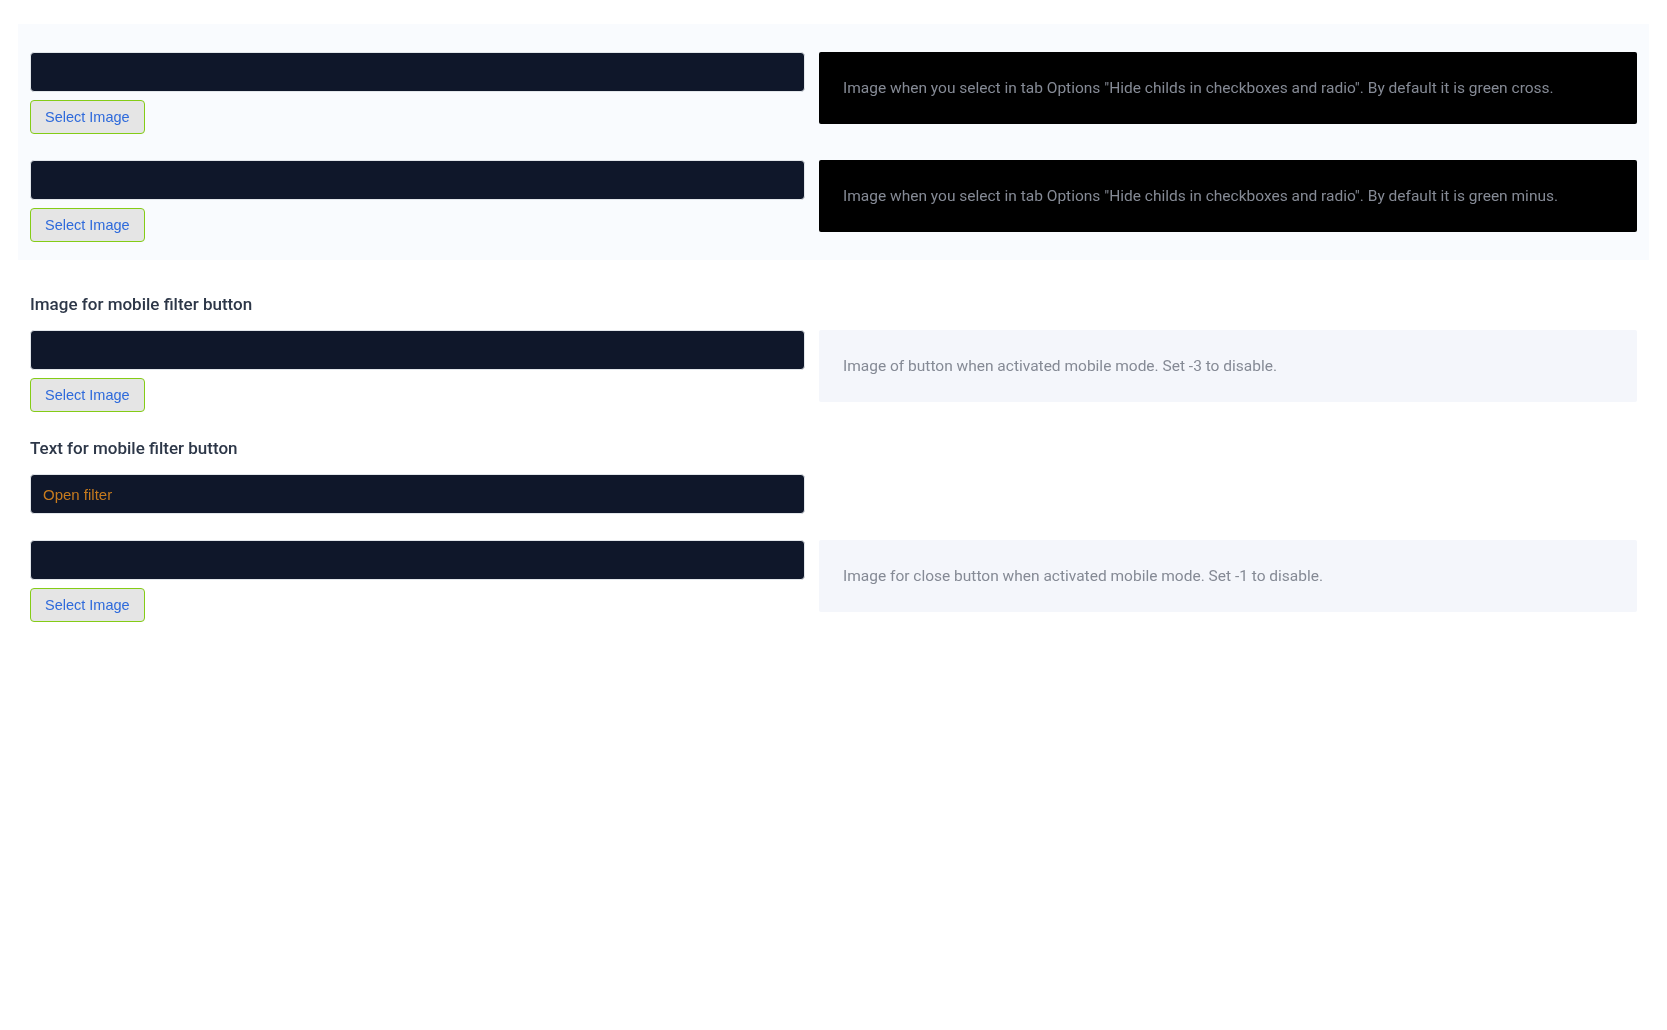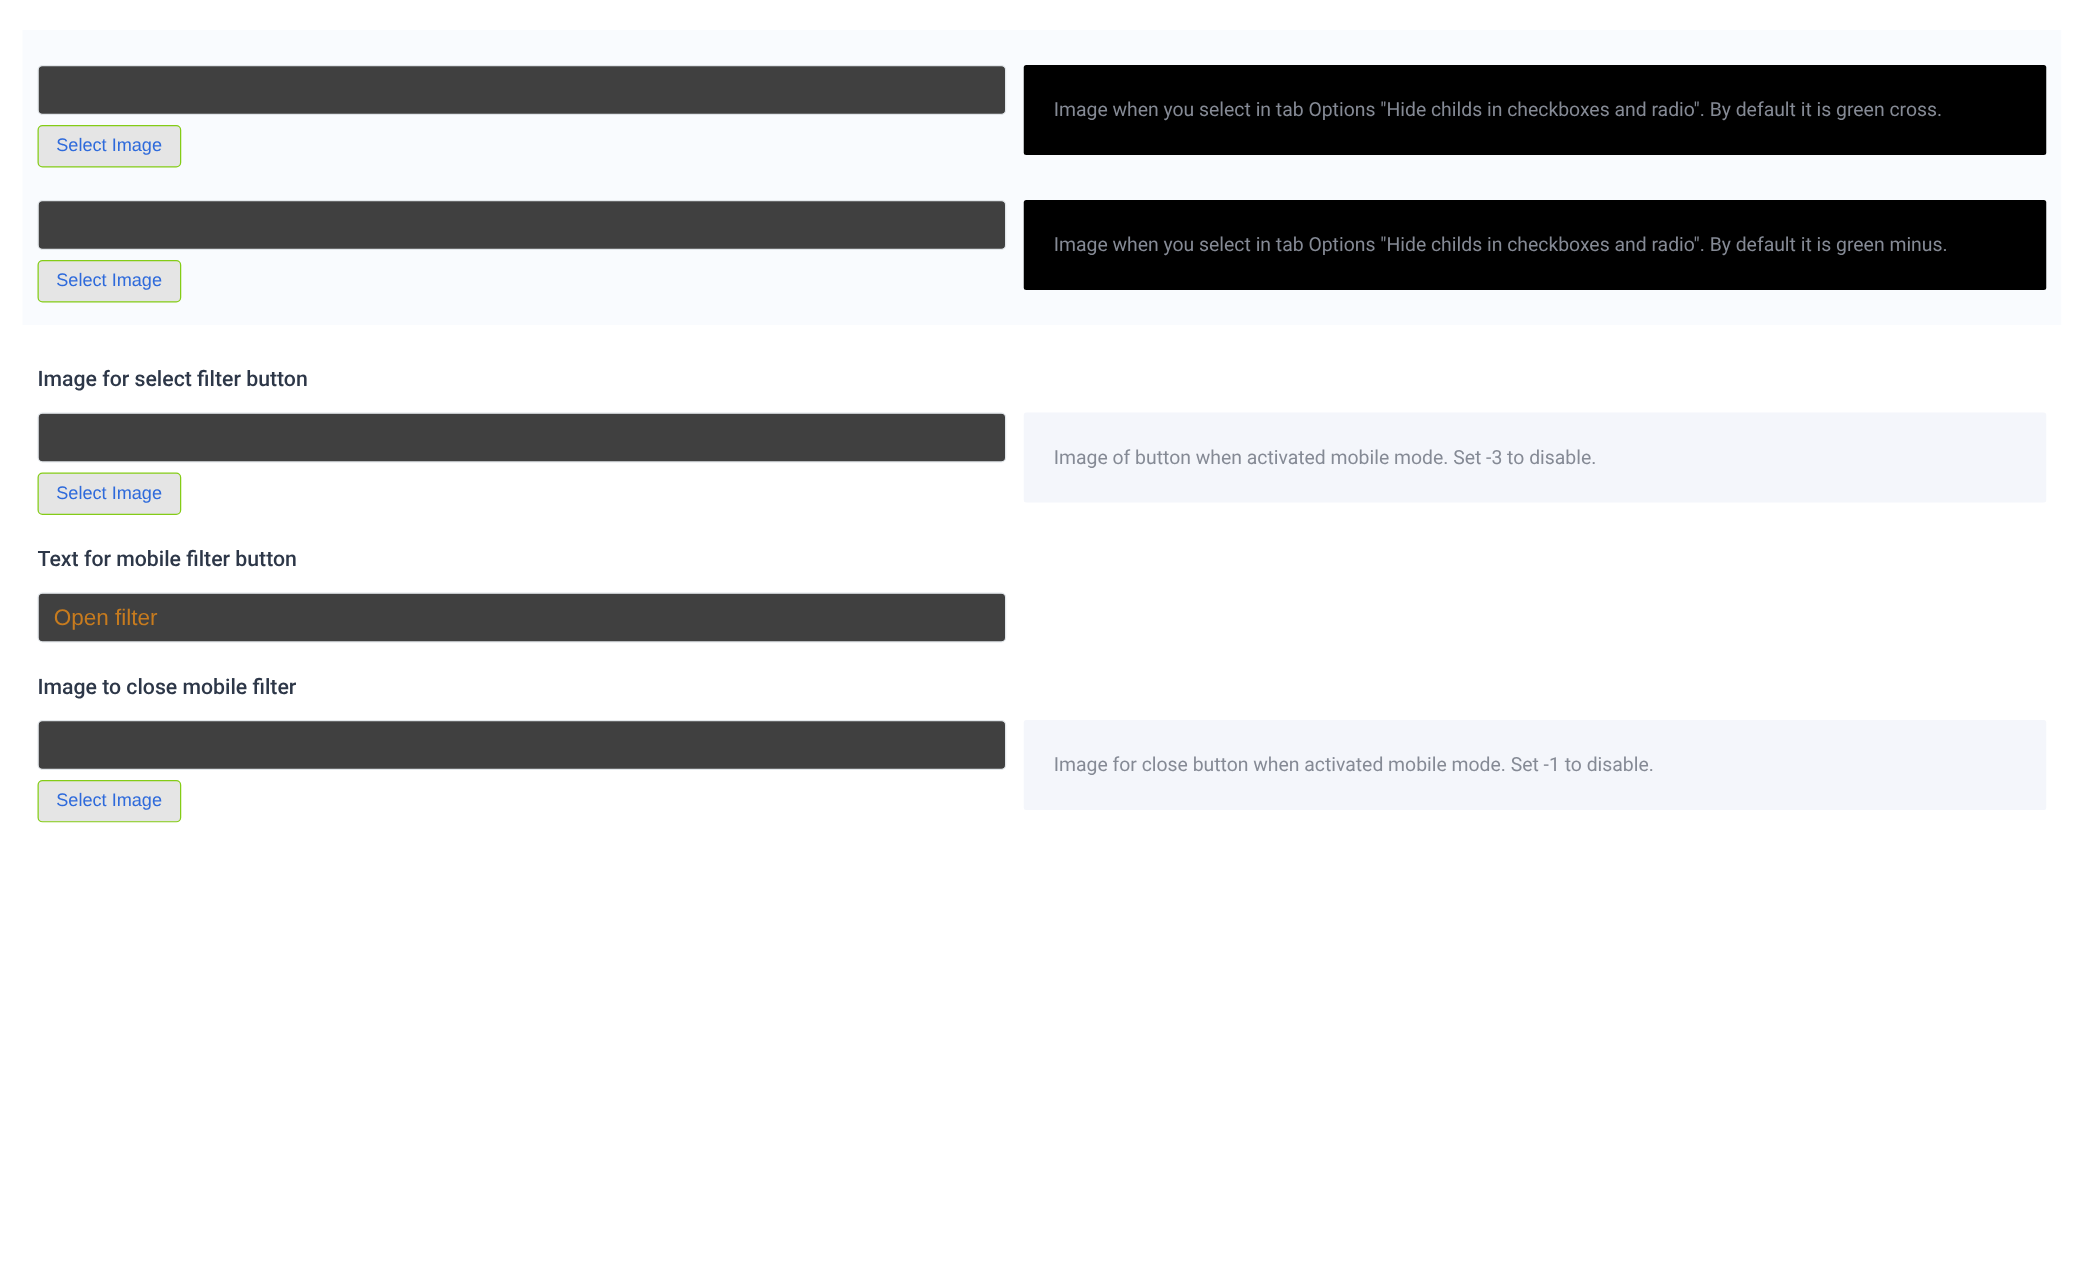--- a/index.html
+++ b/index.html
@@ -41,23 +41,23 @@
       flex: 0 0 775px;
     }
     .right {
       flex: 1;
     }
     .input {
       width: 100%;
       height: 40px;
       border: 1px solid #e2e6ea;
       border-radius: 4px;
-      background: #404040;
+      background: #0f172a;
       padding: 8px 12px;
-      font-size: 18px;
+      font-size: 15px;
       color: #ca8a04;
       outline: none;
     }
     .orange { color: #c77b1e; }
     .select-btn {
       margin-top: 8px;
       display: inline-block;
       border: 1px solid #84cc16;
       background: #e5e5e5;
       color: #2e6adb;
@@ -104,21 +104,21 @@
         </div>
         <div class="right">
           <div class="desc tinted-bg">Image when you select in tab Options "Hide childs in checkboxes and radio". By default it is green minus.</div>
         </div>
       </div>
     </div>
   </div>
 
   <div class="field-group">
     <div class="field">
-      <div class="label">Image for select filter button</div>
+      <div class="label">Image for mobile filter button</div>
       <div class="row">
         <div class="left">
           <input class="input" type="text" value="" style="">
           <button class="select-btn">Select Image</button>
         </div>
         <div class="right">
           <div class="desc">Image of button when activated mobile mode. Set -3 to disable.</div>
         </div>
       </div>
     </div>
@@ -126,21 +126,20 @@
     <div class="field">
       <div class="label">Text for mobile filter button</div>
       <div class="row">
         <div class="left">
           <input class="input orange" type="text" value="Open filter" style="">
         </div>
       </div>
     </div>
 
     <div class="field">
-      <div class="label">Image to close mobile filter</div>
       <div class="row">
         <div class="left">
           <input class="input" type="text" value="" style="">
           <button class="select-btn">Select Image</button>
         </div>
         <div class="right">
           <div class="desc">Image for close button when activated mobile mode. Set -1 to disable.</div>
         </div>
       </div>
     </div>

